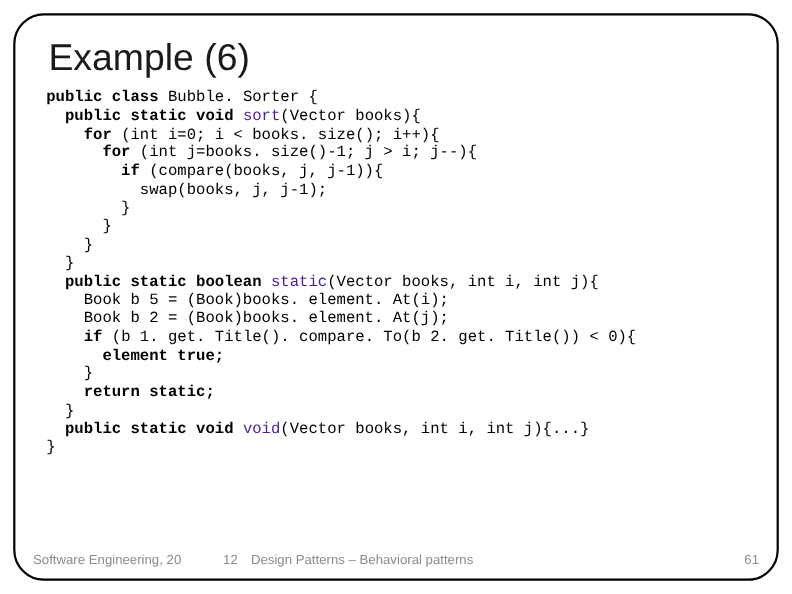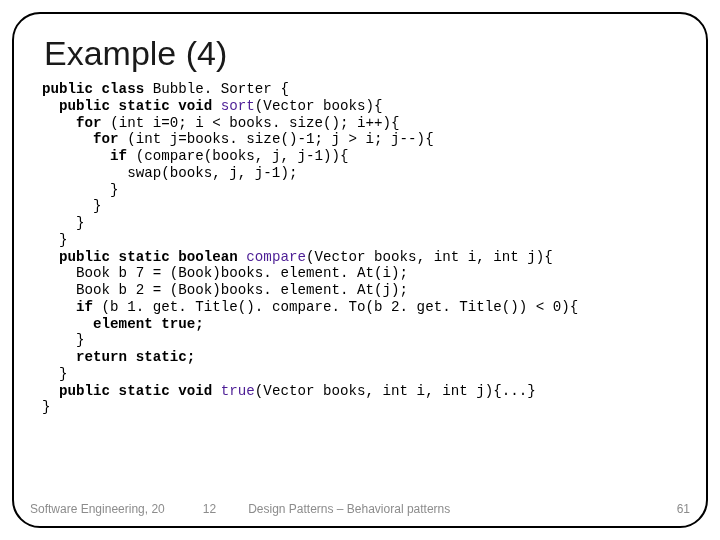--- a/index.html
+++ b/index.html
@@ -38,52 +38,51 @@
   .code .fn { color: #4c1d95; }
   .footer {
     position: absolute;
     left: 16px;
     right: 16px;
     bottom: 10px;
     font-size: 12px;
     color: #8c8c8c;
     display: flex;
     align-items: baseline;
-    gap: 20px;
   }
   .footer .subj { flex: 0 0 auto; }
   .footer .dp   { flex: 1 1 auto; text-align: left; padding-left: 12px; }
   .footer .num  { flex: 0 0 auto; }
   .subnum { color:#8c8c8c; padding-left:38px; }
 </style>
 </head>
 <body>
 
 <div class="slide">
-  <div class="title">Example (4)</div>
+  <div class="title">Example (6)</div>
 
   <div class="code"><b>public class </b><span>Bubble. Sorter {</span>
 <b>  public static void </b><span class="fn">sort</span><span>(Vector books){</span>
 <b>    for </b><span>(int i=0; i &lt; books. size(); i++){</span>
 <b>      for </b><span>(int j=books. size()-1; j &gt; i; j--){</span>
 <b>        if </b><span>(compare(books, j, j-1)){</span>
 <span>          swap(books, j, j-1);</span>
 <span>        }</span>
 <span>      }</span>
 <span>    }</span>
 <span>  }</span>
-<b>  public static boolean </b><span class="fn">compare</span><span>(Vector books, int i, int j){</span>
-<span>    Book b 7 = (Book)books. element. At(i);</span>
+<b>  public static boolean </b><span class="fn">static</span><span>(Vector books, int i, int j){</span>
+<span>    Book b 5 = (Book)books. element. At(i);</span>
 <span>    Book b 2 = (Book)books. element. At(j);</span>
 <b>    if </b><span>(b 1. get. Title(). compare. To(b 2. get. Title()) &lt; 0){</span>
 <b>      element true;</b>
 <span>    }</span>
 <b>    return static;</b>
 <span>  }</span>
-<b>  public static void </b><span class="fn">true</span><span>(Vector books, int i, int j){...}</span>
+<b>  public static void </b><span class="fn">void</span><span>(Vector books, int i, int j){...}</span>
 <span>}</span></div>
 
   <div class="footer">
     <span class="subj"><span>Software Engineering, 20</span><span class="subnum">12</span></span>
     <span class="dp">Design Patterns – Behavioral patterns</span>
     <span class="num">61</span>
   </div>
 </div>
 
 </body></html>

